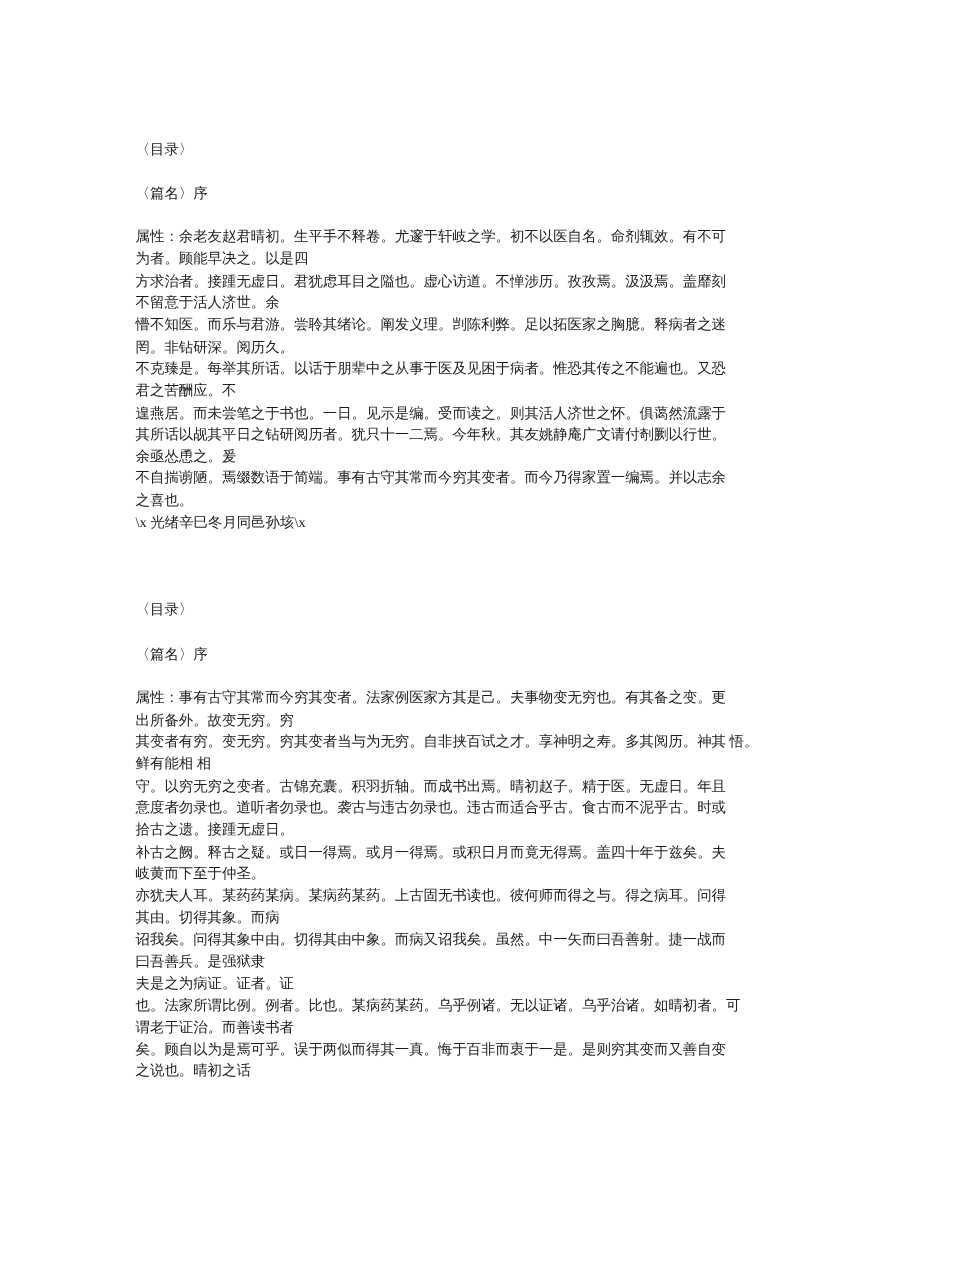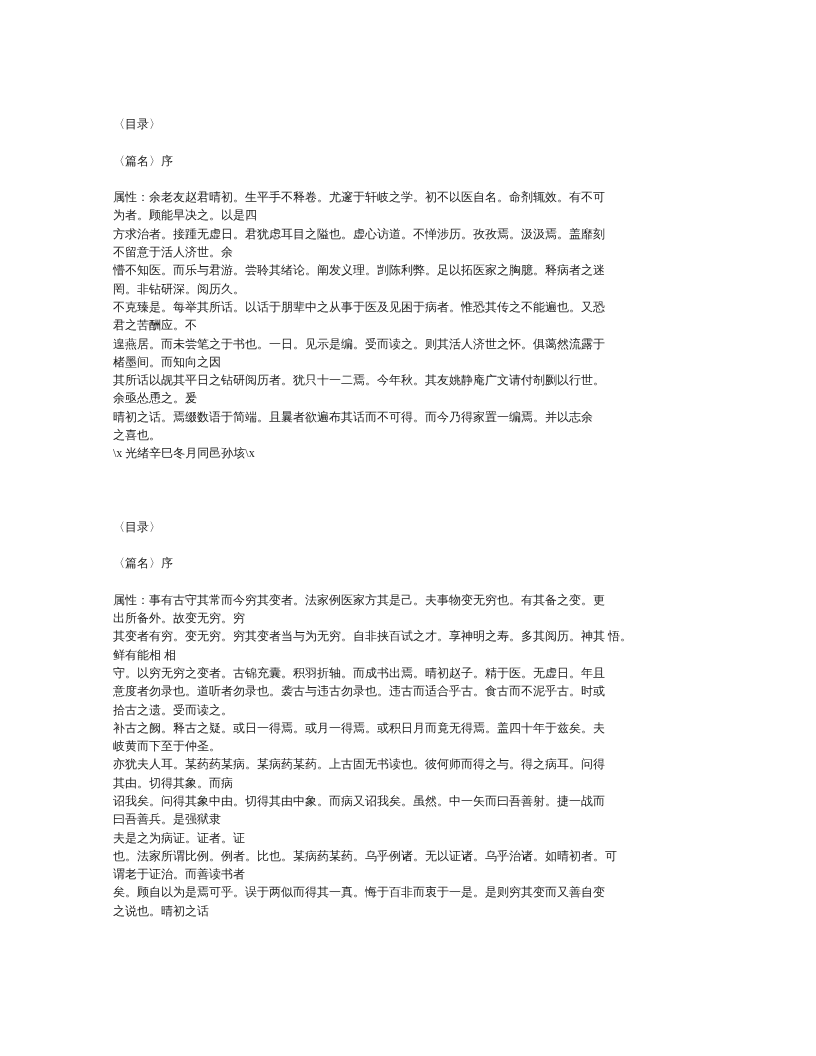--- a/index.html
+++ b/index.html
@@ -49,44 +49,43 @@
       <div class="section-body">
           <div class="line">属性：余老友赵君晴初。生平手不释卷。尤邃于轩岐之学。初不以医自名。命剂辄效。有不可</div>
           <div class="line">为者。顾能早决之。以是四</div>
           <div class="line">方求治者。接踵无虚日。君犹虑耳目之隘也。虚心访道。不惮涉历。孜孜焉。汲汲焉。盖靡刻</div>
           <div class="line">不留意于活人济世。余</div>
           <div class="line">懵不知医。而乐与君游。尝聆其绪论。阐发义理。剀陈利弊。足以拓医家之胸臆。释病者之迷</div>
           <div class="line">罔。非钻研深。阅历久。</div>
           <div class="line">不克臻是。每举其所话。以话于朋辈中之从事于医及见困于病者。惟恐其传之不能遍也。又恐</div>
           <div class="line">君之苦酬应。不</div>
           <div class="line">遑燕居。而未尝笔之于书也。一日。见示是编。受而读之。则其活人济世之怀。俱蔼然流露于</div>
-          <div class="line">楮墨间。而知向之因</div>
           <div class="line">其所话以觇其平日之钻研阅历者。犹只十一二焉。今年秋。其友姚静庵广文请付剞劂以行世。</div>
           <div class="line">余亟怂恿之。爰</div>
-          <div class="line">晴初之话。焉缀数语于简端。且曩者欲遍布其话而不可得。而今乃得家置一编焉。并以志余</div>
+          <div class="line">不自揣谫陋。焉缀数语于简端。事有古守其常而今穷其变者。而今乃得家置一编焉。并以志余</div>
           <div class="line">之喜也。</div>
           <div class="line">\x 光绪辛巳冬月同邑孙垓\x</div>
         </div>
     </div>
 
     <div class="section-gap"></div>
 
     <div class="section">
       <div class="line">〈目录〉</div>
       <div class="blank-line"></div>
       <div class="line">〈篇名〉序</div>
       <div class="blank-line"></div>
       <div class="section-body">
           <div class="line">属性：事有古守其常而今穷其变者。法家例医家方其是己。夫事物变无穷也。有其备之变。更</div>
           <div class="line">出所备外。故变无穷。穷</div>
           <div class="line">其变者有穷。变无穷。穷其变者当与为无穷。自非挟百试之才。享神明之寿。多其阅历。神其 悟。</div>
           <div class="line">鲜有能相 相</div>
           <div class="line">守。以穷无穷之变者。古锦充囊。积羽折轴。而成书出焉。晴初赵子。精于医。无虚日。年且</div>
           <div class="line">意度者勿录也。道听者勿录也。袭古与违古勿录也。违古而适合乎古。食古而不泥乎古。时或</div>
-          <div class="line">拾古之遗。受而读之。</div>
+          <div class="line">拾古之遗。接踵无虚日。</div>
           <div class="line">补古之阙。释古之疑。或日一得焉。或月一得焉。或积日月而竟无得焉。盖四十年于兹矣。夫</div>
           <div class="line">岐黄而下至于仲圣。</div>
           <div class="line">亦犹夫人耳。某药药某病。某病药某药。上古固无书读也。彼何师而得之与。得之病耳。问得</div>
           <div class="line">其由。切得其象。而病</div>
           <div class="line">诏我矣。问得其象中由。切得其由中象。而病又诏我矣。虽然。中一矢而曰吾善射。捷一战而</div>
           <div class="line">曰吾善兵。是强狱隶</div>
           <div class="line">夫是之为病证。证者。证</div>
           <div class="line">也。法家所谓比例。例者。比也。某病药某药。乌乎例诸。无以证诸。乌乎治诸。如晴初者。可</div>
           <div class="line">谓老于证治。而善读书者</div>
           <div class="line">矣。顾自以为是焉可乎。误于两似而得其一真。悔于百非而衷于一是。是则穷其变而又善自变</div>

